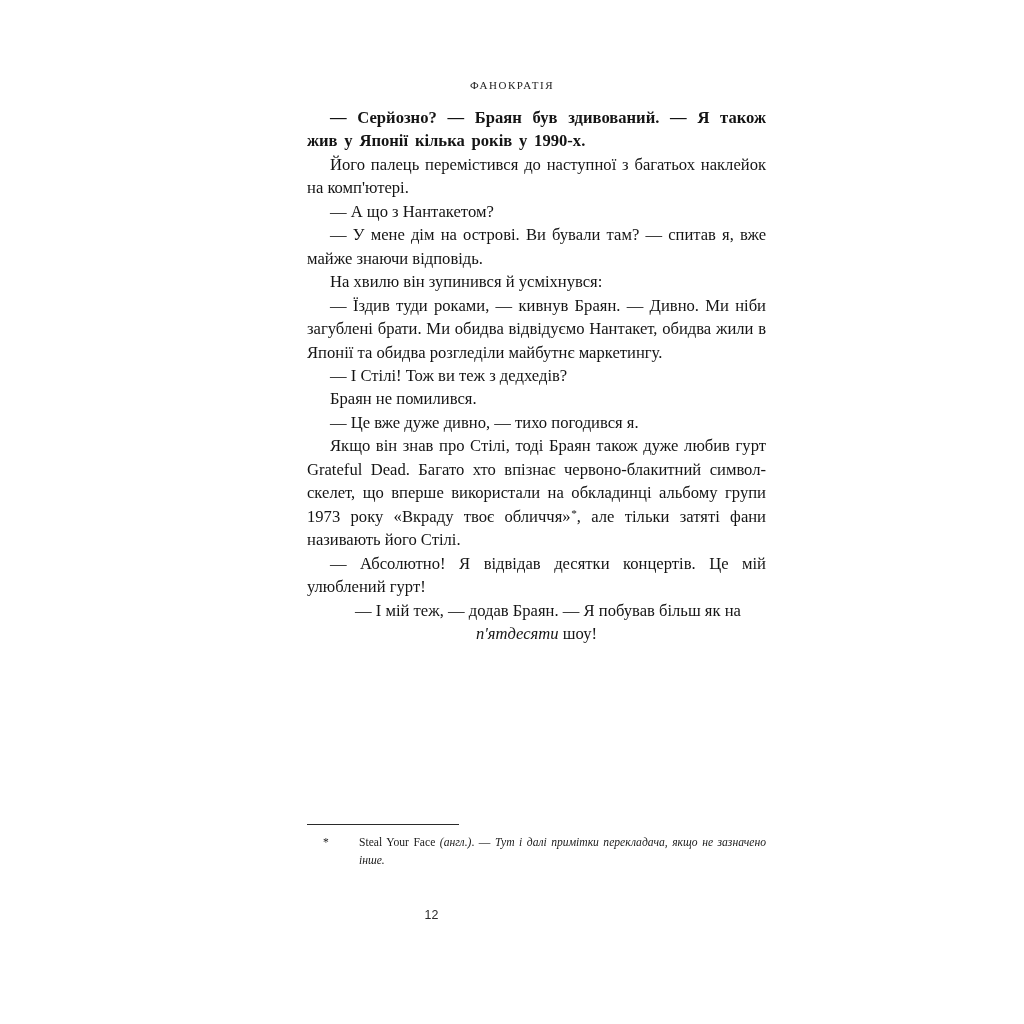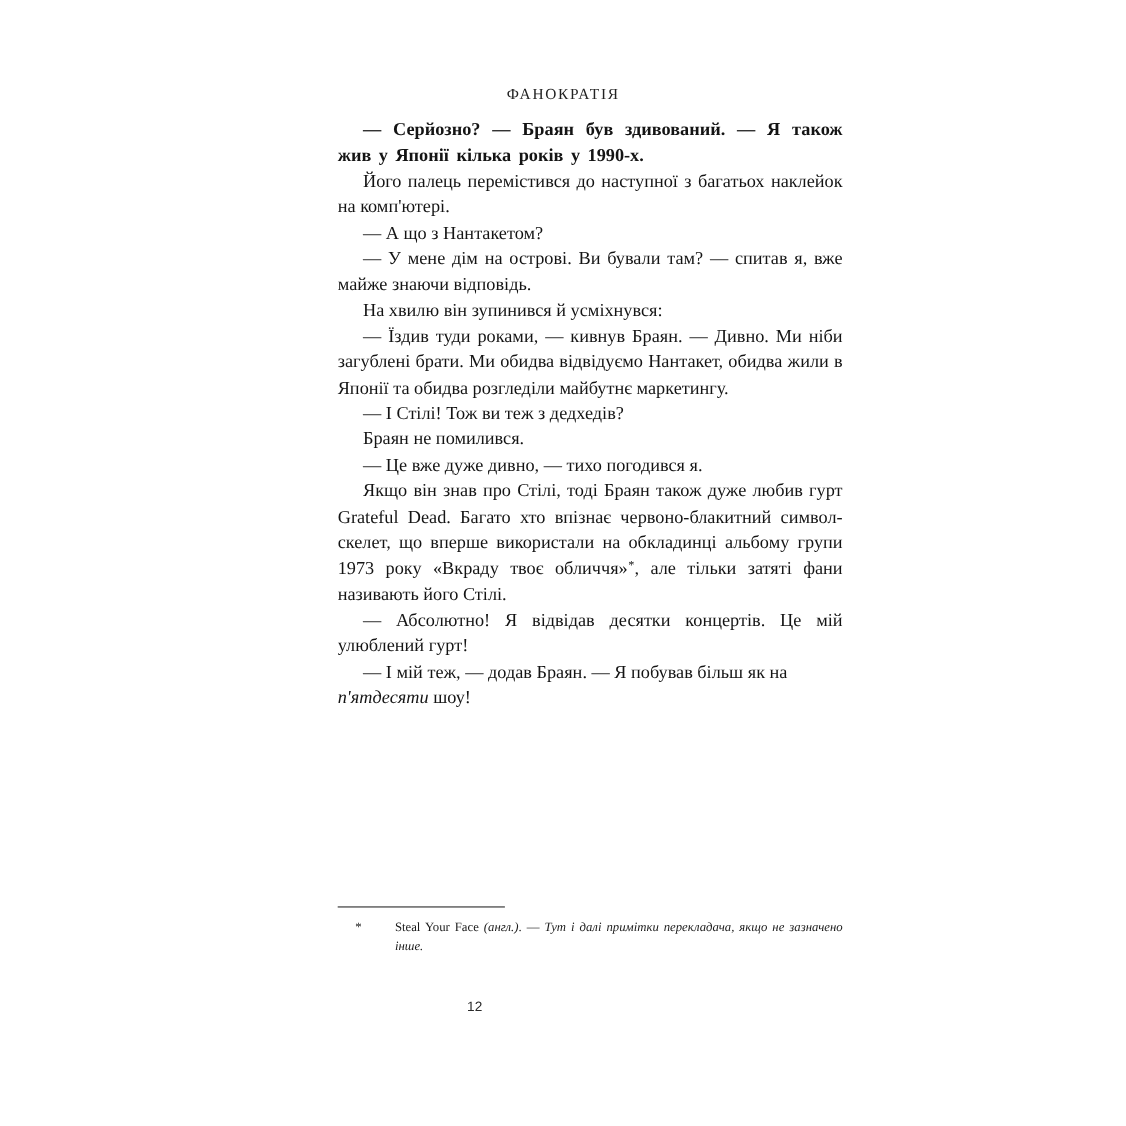--- a/index.html
+++ b/index.html
@@ -19,21 +19,21 @@
     -webkit-font-smoothing: antialiased;
   }
 
   
   .running-header {
     position: absolute;
     top: 79px;
     left: 0;
     width: 1024px;
     text-align: center;
-    font-size: 14px;
+    font-size: 11px;
     letter-spacing: 1.55px;
     text-transform: uppercase;
     color: #222222;
     font-family: "Liberation Serif", "DejaVu Serif", serif;
   }
 
   
   .text-column {
     position: absolute;
     left: 307px;
@@ -45,21 +45,21 @@
     text-justify: inter-word;
     color: #141414;
     hyphens: manual;
   }
   .text-column p {
     margin: 0;
     text-indent: 23px;
     text-align: justify;
   }
   .text-column p:last-child {
-    text-align: left;
+    text-align: center;
   }
   .text-column p.loose {
     word-spacing: 0.16em;
     font-weight: bold;
   }
   em {
     font-style: italic;
   }
   sup.fn-marker {
     font-size: 0.68em;

